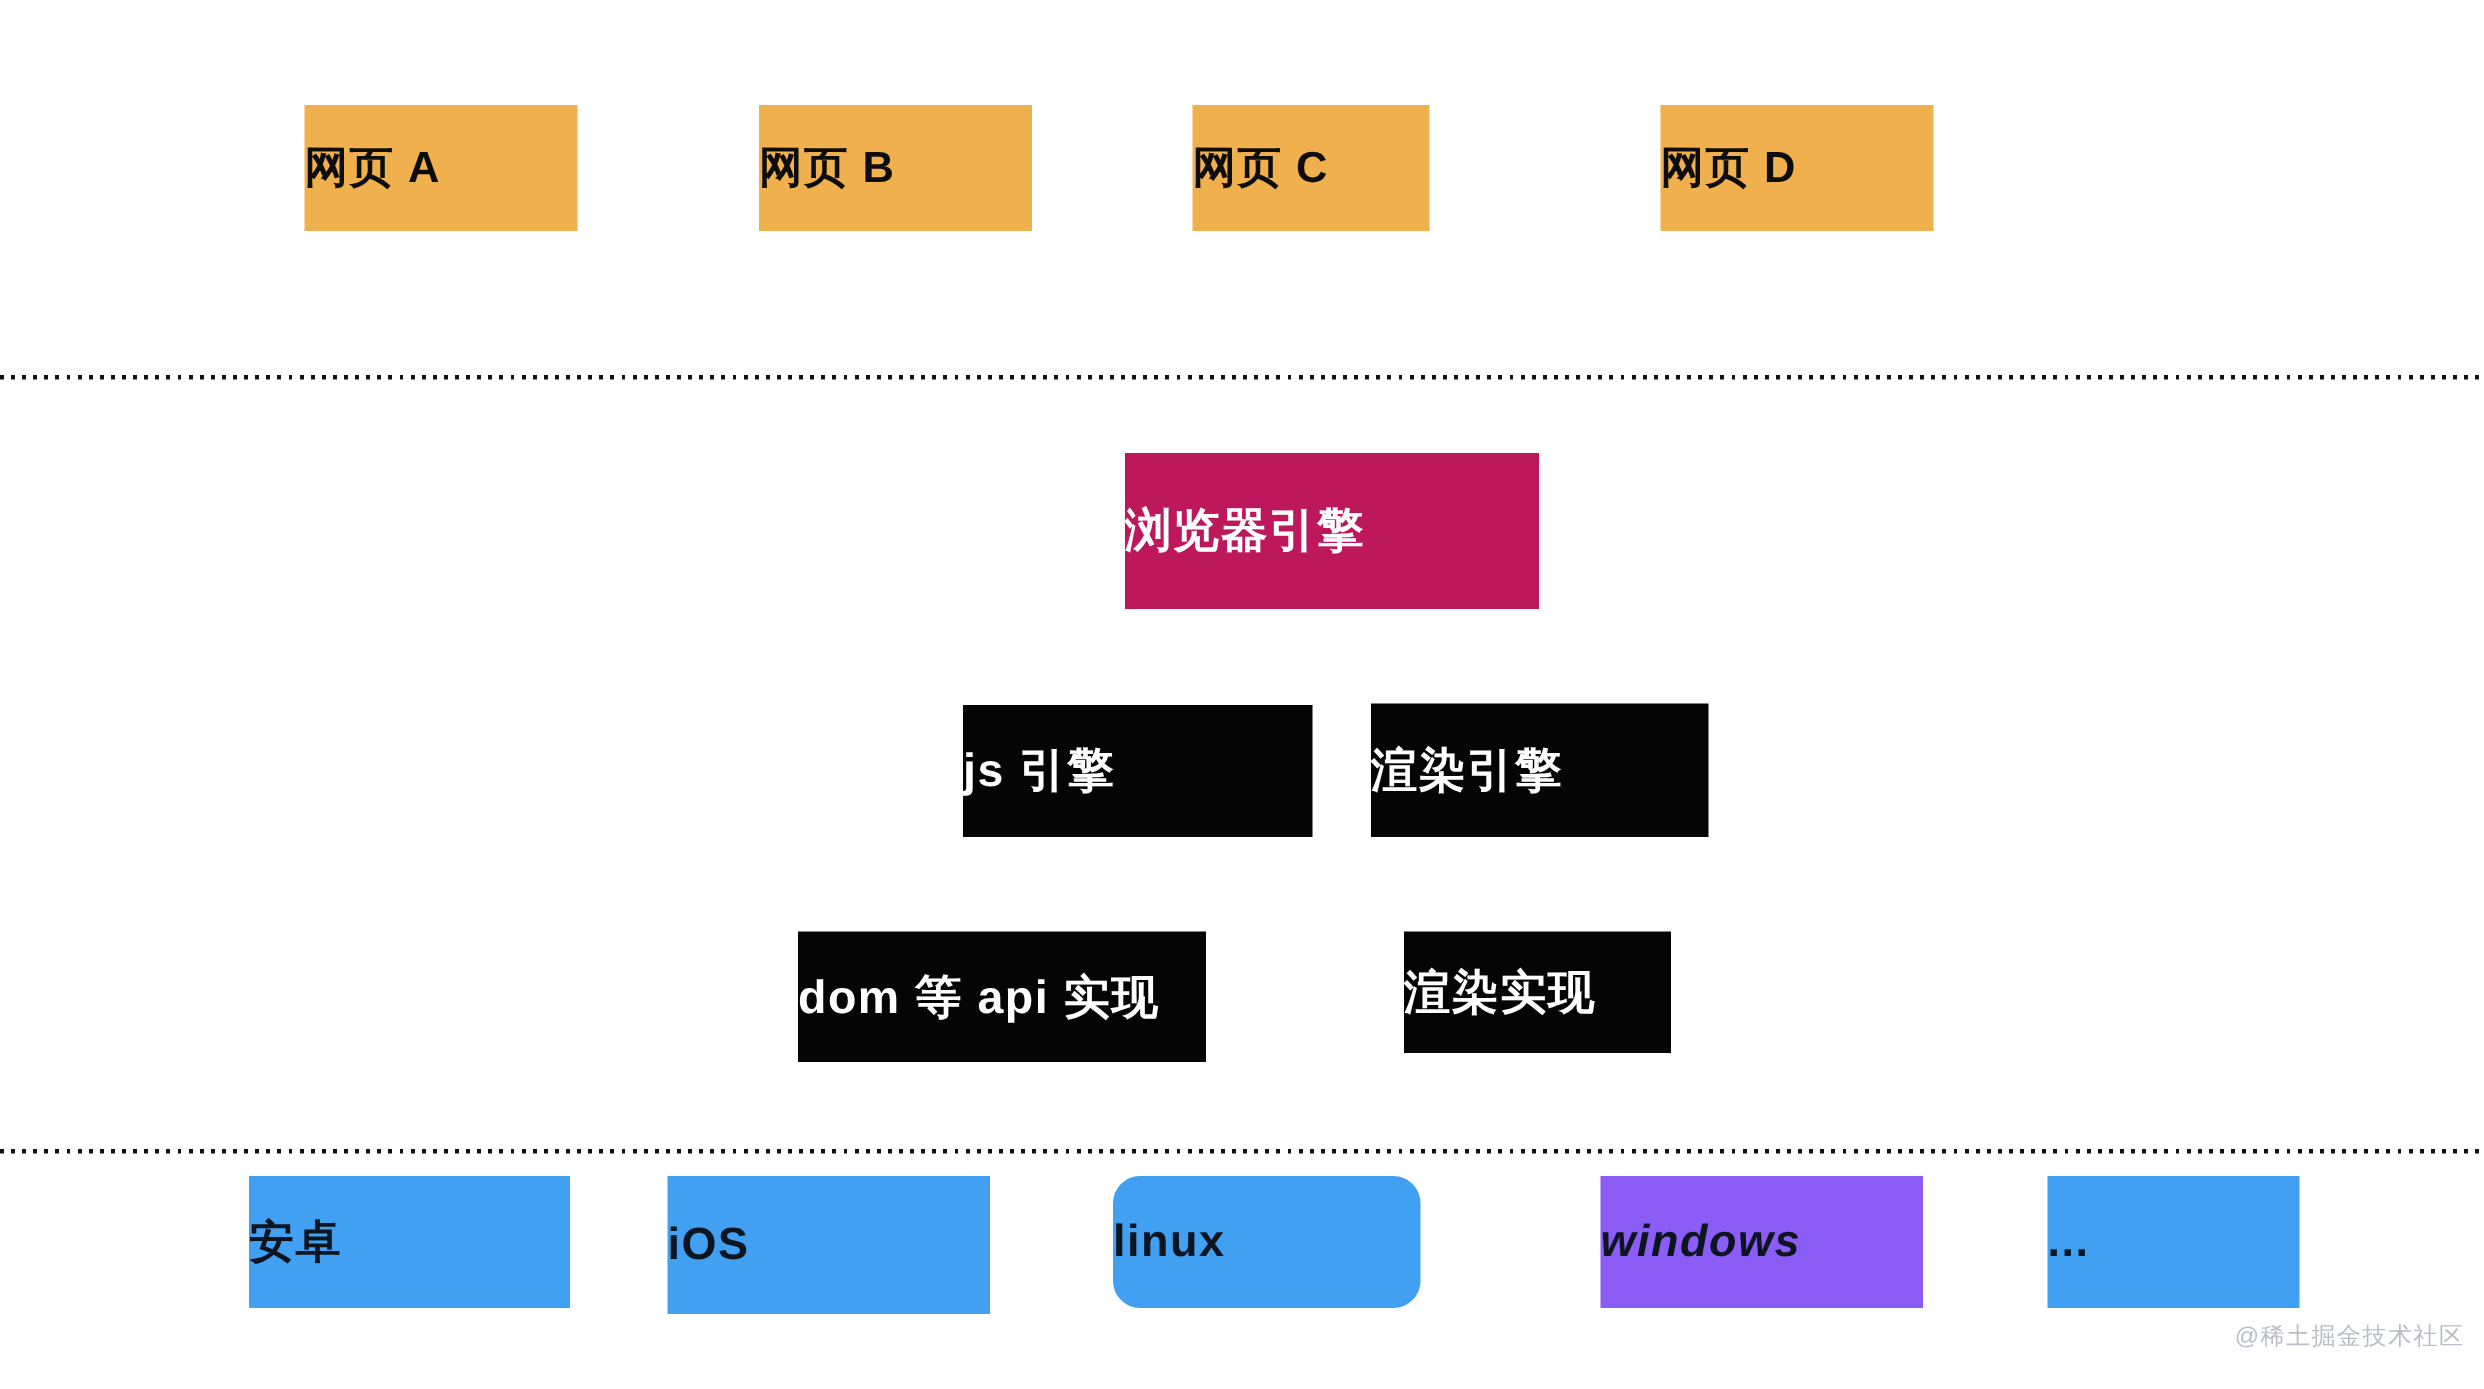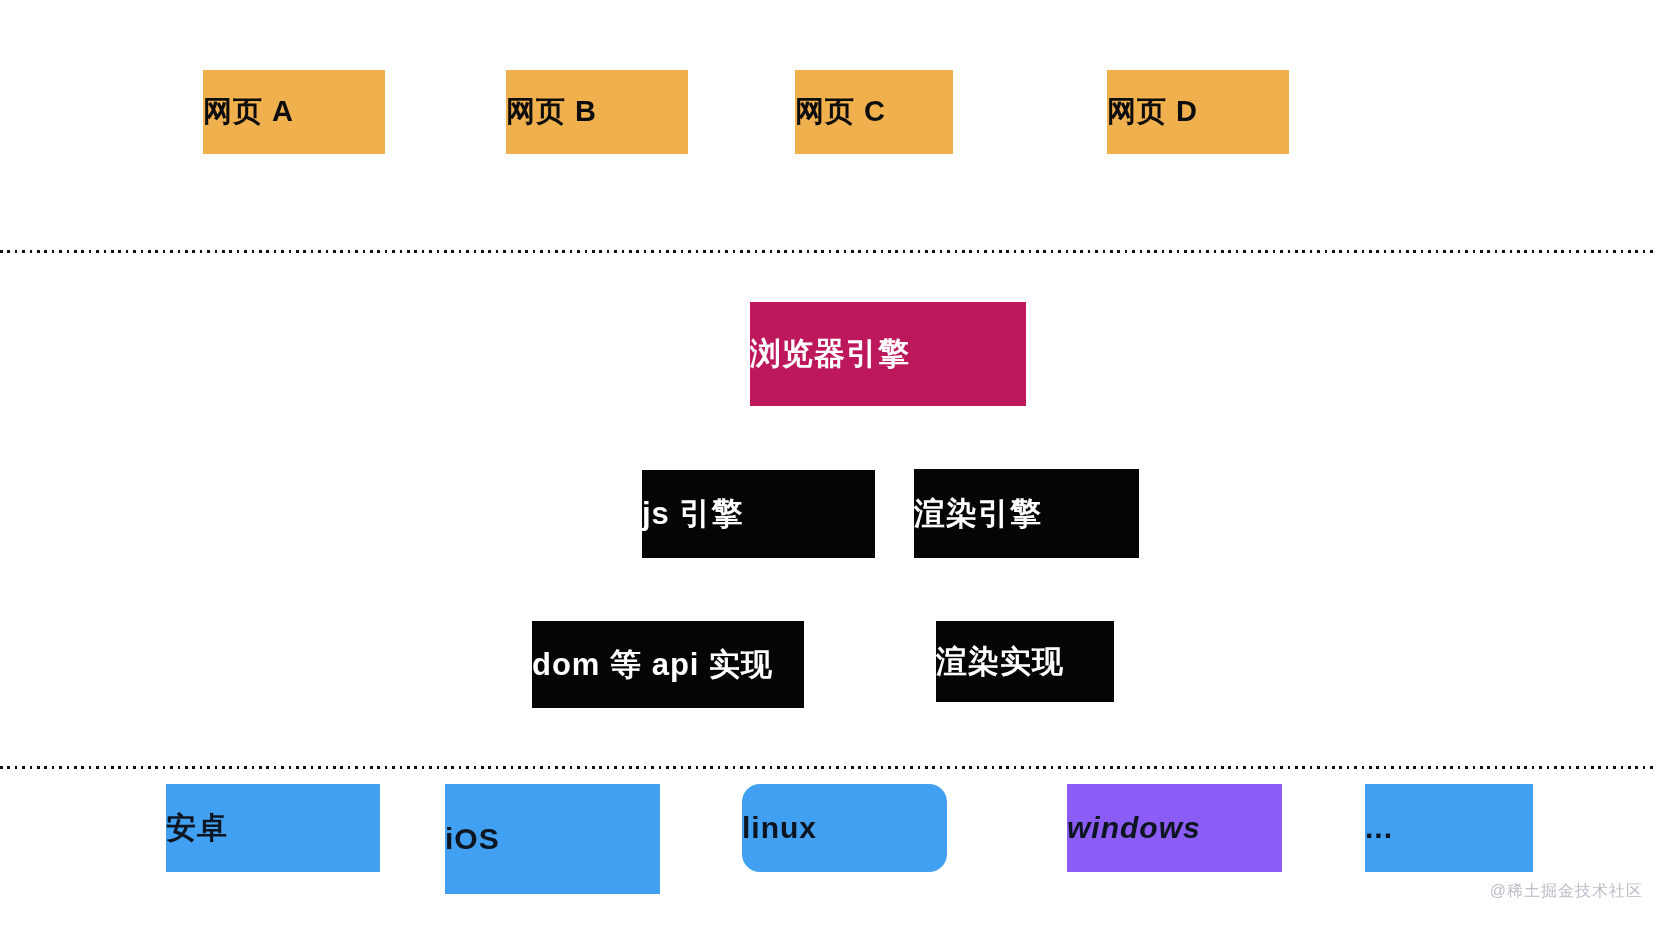--- a/index.html
+++ b/index.html
@@ -95,21 +95,21 @@
   </div>
   <div class="node engine-node" style="left: 936px; top: 621px; width: 178px; height: 81px; background-color: rgb(5, 5, 5);">
     <span>渲染实现</span>
   </div>
 
   <div class="divider" style="top:766px;"></div>
 
   <div class="node platform-node" style="left: 166px; top: 784px; width: 214px; height: 88px; background-color: rgb(66, 160, 242);">
     <span>安卓</span>
   </div>
-  <div class="node platform-node" style="left: 445px; top: 784px; width: 215px; height: 110px; background-color: rgb(66, 160, 242);">
+  <div class="node platform-node" style="left: 445px; top: 784px; width: 215px; height: 92px; background-color: rgb(66, 160, 242);">
     <span>iOS</span>
   </div>
   <div class="node platform-node" style="left: 742px; top: 784px; width: 205px; height: 88px; background-color: rgb(66, 160, 242); border-radius: 18px;">
     <span>linux</span>
   </div>
   <div class="node platform-node" style="left: 1067px; top: 784px; width: 215px; height: 88px; background-color: #8b5cf6; font-style: italic;">
     <span>windows</span>
   </div>
   <div class="node platform-node" style="left: 1365px; top: 784px; width: 168px; height: 88px; background-color: rgb(66, 160, 242);">
     <span>...</span>

